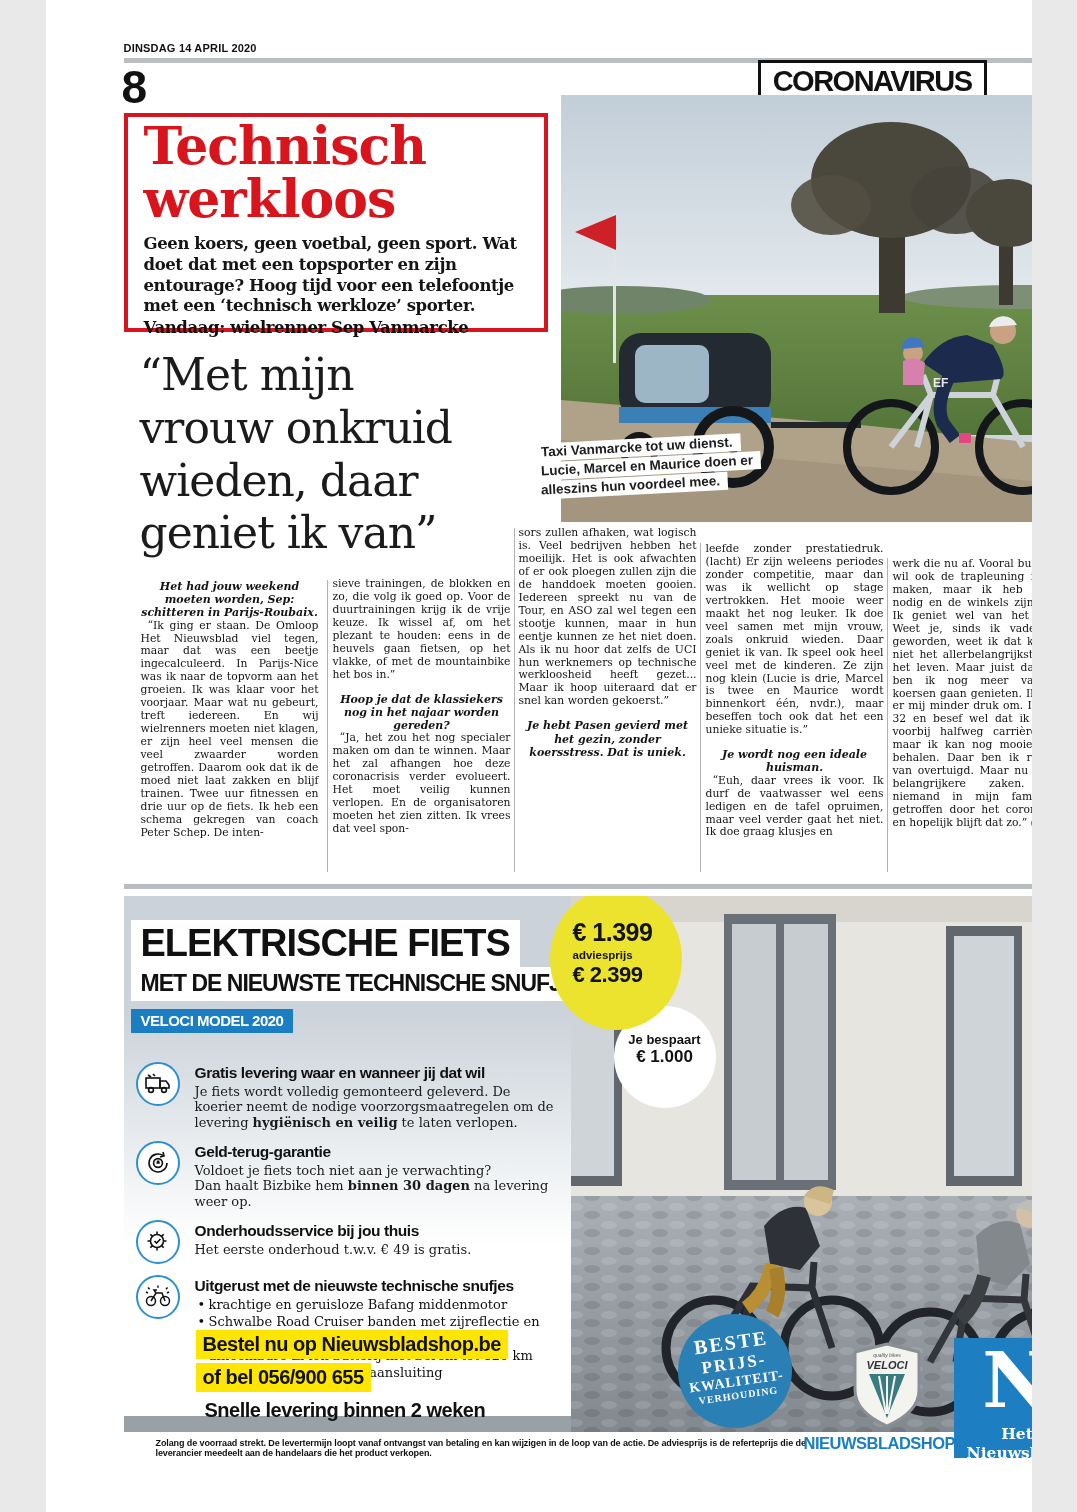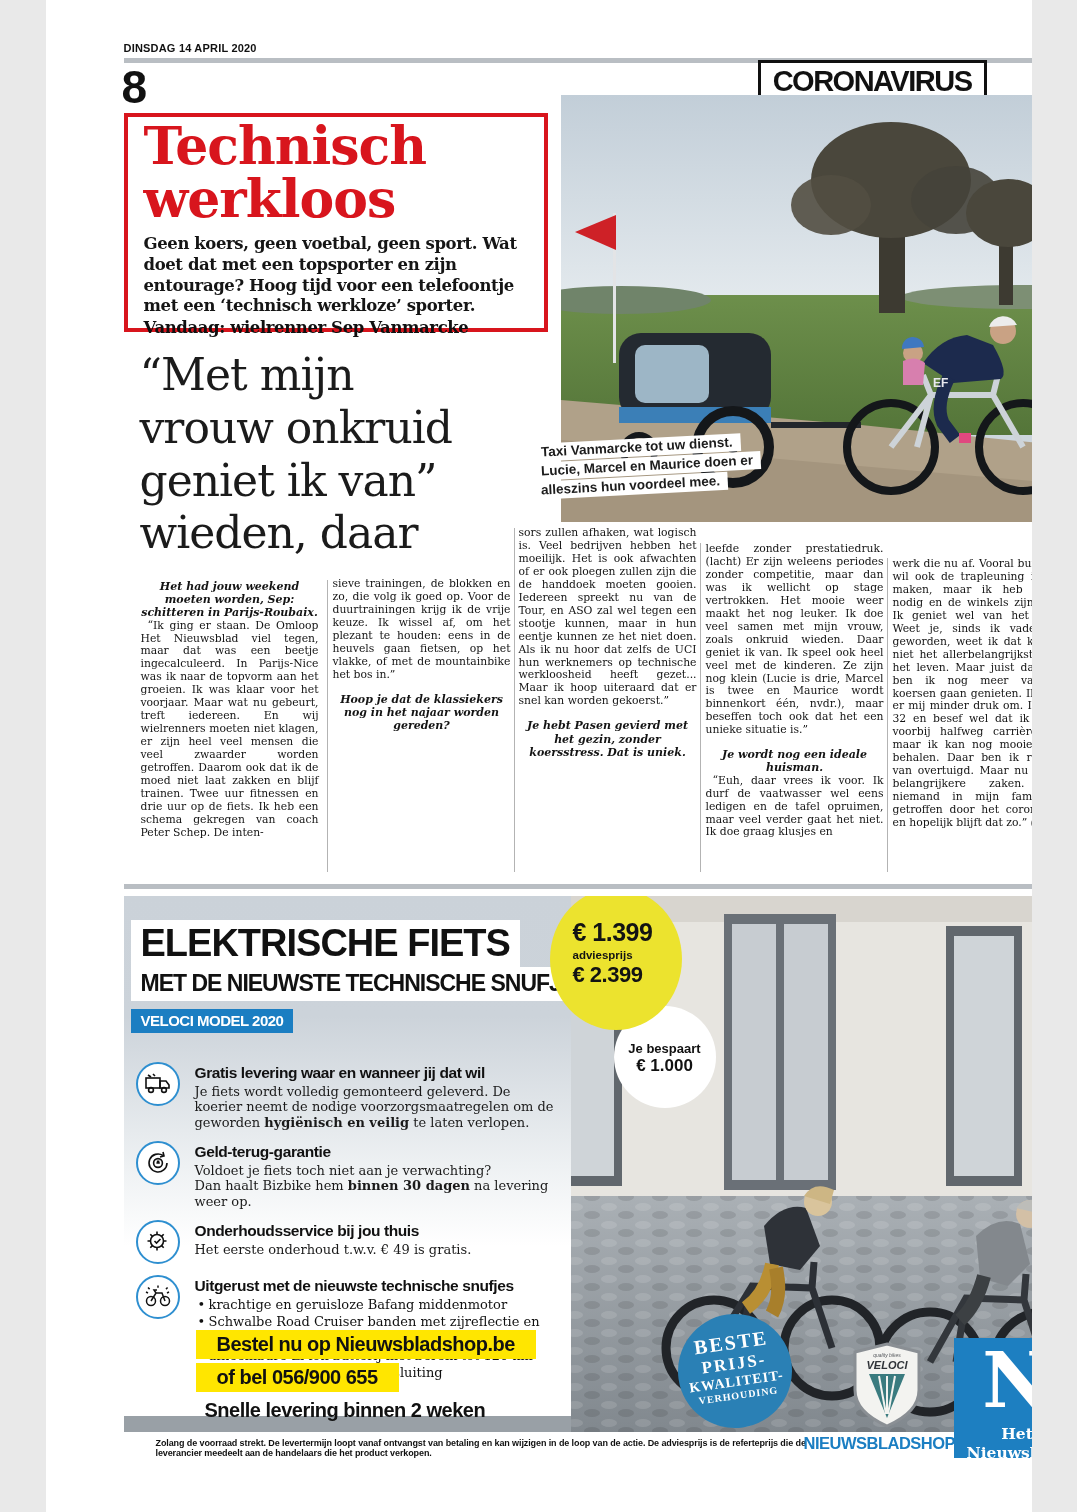--- a/index.html
+++ b/index.html
@@ -67,35 +67,35 @@
     background:#ece32e; color:#131313; padding-top:0; z-index:4;
   }
   .price-circle .inner { margin:30px 0 0 23px; }
   .price-now { font-size:25px; font-weight:900; letter-spacing:-.5px; }
   .price-label { font-size:11.5px; font-weight:bold; margin:2px 0 1px; }
   .price-old { font-size:22px; font-weight:900; letter-spacing:-.5px; }
   .save-circle {
     position:absolute; left:490px; top:110px; width:102px; height:102px; border-radius:50%;
     background:#ffffff; text-align:center; z-index:3;
   }
-  .save-label { font-size:13px; font-weight:bold; margin-top:35px; }
+  .save-label { font-size:13px; font-weight:bold; margin-top:26px; }
   .save-value { font-size:17px; font-weight:900; }
   .features { position:absolute; left:12px; top:166px; width:425px; z-index:2; }
   .feature { display:flex; gap:15px; margin-bottom:11px; }
   .f-icon { flex:0 0 44px; width:44px; height:44px; border:2.5px solid #2e8fd0; border-radius:50%;
             background:#fff; box-sizing:border-box; display:flex; align-items:center; justify-content:center; }
   .f-body { flex:1; }
   .f-title { font-size:15.5px; font-weight:900; letter-spacing:-.4px; margin:2px 0 2px; }
   .f-text { font-family:"DejaVu Serif", serif; font-size:13px; line-height:1.18; color:#1a1a1a; }
   .f-text b { font-weight:bold; }
   .f-bullets { margin:2px 0 0; padding:0; list-style:none; }
   .f-bullets li { font-family:"DejaVu Serif", serif; font-size:13px; line-height:1.3; padding-left:14px; position:relative; }
   .f-bullets li::before { content:"•"; position:absolute; left:3px; }
   .order { position:absolute; left:72px; top:434px; z-index:3; }
-  .order div { display:table; font-size:20px; font-weight:900; letter-spacing:-.5px; padding:3px 21px; }
+  .order div { display:table; font-size:20px; font-weight:900; letter-spacing:-.5px; padding:3px 7px; }
   .hl { background:#ffe600; }
   .order .plain { padding-left:9px; }
   .badge {
     position:absolute; left:554px; top:418px; width:114px; height:114px; border-radius:50%;
     background:#2a80b5; color:#fff; text-align:center; transform:rotate(-8deg); z-index:3;
     font-family:"Liberation Serif", serif; font-weight:bold;
   }
   .badge .l1 { font-size:20px; letter-spacing:2px; margin-top:17px; }
   .badge .l2 { font-size:17px; letter-spacing:2px; }
   .badge .l3 { font-size:14px; letter-spacing:1px; }
@@ -195,31 +195,32 @@
   <div class="caption">
     <div>Taxi Vanmarcke tot uw dienst.</div>
     <div>Lucie, Marcel en Maurice doen er</div>
     <div>alleszins hun voordeel mee.</div>
   </div>
   <div class="photo-credit">RR</div>
 
   <div class="quote">
     <div>“Met mijn</div>
     <div>vrouw onkruid</div>
+    <div>wieden, daar</div>
     <div>geniet ik van”</div>
-    <div>wieden, daar</div>
   </div>
 
   <div class="col" style="left:95px; top:580px;">
     <p class="q" style="margin-top:0;">Het had jouw weekend moeten worden, Sep: schitteren in Parijs-Roubaix.</p>
     <p class="ans">“Ik ging er staan. De Omloop Het Nieuwsblad viel tegen, maar dat was een beetje ingecalculeerd. In Parijs-Nice was ik naar de topvorm aan het groeien. Ik was klaar voor het voorjaar. Maar wat nu gebeurt, treft iedereen. En wij wielrenners moeten niet klagen, er zijn heel veel mensen die veel zwaarder worden getroffen. Daarom ook dat ik de moed niet laat zakken en blijf trainen. Twee uur fitnessen en drie uur op de fiets. Ik heb een schema gekregen van coach Peter Schep. De inten-</p>
   </div>
   <div class="col" style="left:287px; top:578px;">
     <p>sieve trainingen, de blokken en zo, die volg ik goed op. Voor de duurtrainingen krijg ik de vrije keuze. Ik wissel af, om het plezant te houden: eens in de heuvels gaan fietsen, op het vlakke, of met de mountainbike het bos in.”</p>
     <p class="q">Hoop je dat de klassiekers nog in het najaar worden gereden?</p>
+    <p class="ans">“Ja, het zou het nog specialer maken om dan te winnen. Maar het zal afhangen hoe deze coronacrisis verder evolueert. Het moet veilig kunnen verlopen. En de organisatoren moeten het zien zitten. Ik vrees dat veel spon-</p>
   </div>
   <div class="col" style="left:473px; top:527px;">
     <p>sors zullen afhaken, wat logisch is. Veel bedrijven hebben het moeilijk. Het is ook afwachten of er ook ploegen zullen zijn die de handdoek moeten gooien. Iedereen spreekt nu van de Tour, en ASO zal wel tegen een stootje kunnen, maar in hun eentje kunnen ze het niet doen. Als ik nu hoor dat zelfs de UCI hun werknemers op technische werkloosheid heeft gezet... Maar ik hoop uiteraard dat er snel kan worden gekoerst.”</p>
     <p class="q">Je hebt Pasen gevierd met het gezin, zonder koersstress. Dat is uniek.</p>
   </div>
   <div class="col" style="left:660px; top:543px;">
     <p>leefde zonder prestatiedruk. (lacht) Er zijn weleens periodes zonder competitie, maar dan was ik wellicht op stage vertrokken. Het mooie weer maakt het nog leuker. Ik doe veel samen met mijn vrouw, zoals onkruid wieden. Daar geniet ik van. Ik speel ook heel veel met de kinderen. Ze zijn nog klein (Lucie is drie, Marcel is twee en Maurice wordt binnenkort één, nvdr.), maar beseffen toch ook dat het een unieke situatie is.”</p>
     <p class="q">Je wordt nog een ideale huisman.</p>
     <p class="ans">“Euh, daar vrees ik voor. Ik durf de vaatwasser wel eens ledigen en de tafel opruimen, maar veel verder gaat het niet. Ik doe graag klusjes en</p>
   </div>
@@ -309,21 +310,21 @@
                 <rect x="2" y="8" width="14" height="10"></rect>
                 <path d="M16 11 h6 l3 4 v3 h-9z"></path>
                 <circle cx="7" cy="20" r="2.4"></circle>
                 <circle cx="20" cy="20" r="2.4"></circle>
                 <path d="M4 5 l3 2 M9 4 l2 2"></path>
               </g>
             </svg>
         </div>
         <div class="f-body">
           <div class="f-title">Gratis levering waar en wanneer jij dat wil</div>
-          <div class="f-text"><span>Je fiets wordt volledig gemonteerd geleverd. De koerier neemt de nodige voorzorgsmaatregelen om de geworden </span><b>hygiënisch en veilig</b><span> te laten verlopen.</span></div>
+          <div class="f-text"><span>Je fiets wordt volledig gemonteerd geleverd. De koerier neemt de nodige voorzorgsmaatregelen om de levering </span><b>hygiënisch en veilig</b><span> te laten verlopen.</span></div>
         </div>
       </div>
       <div class="feature">
         <div class="f-icon">
           <svg width="28" height="28" viewBox="0 0 28 28">
               <g fill="none" stroke="#111" stroke-width="1.6">
                 <path d="M23 14 a9 9 0 1 1 -4 -7.5"></path>
                 <path d="M19 3 l1 4 -4 1"></path>
                 <circle cx="14" cy="14" r="4.4"></circle>
                 <path d="M12.4 14 h3.4 M12.8 12.4 h2.6"></path>

